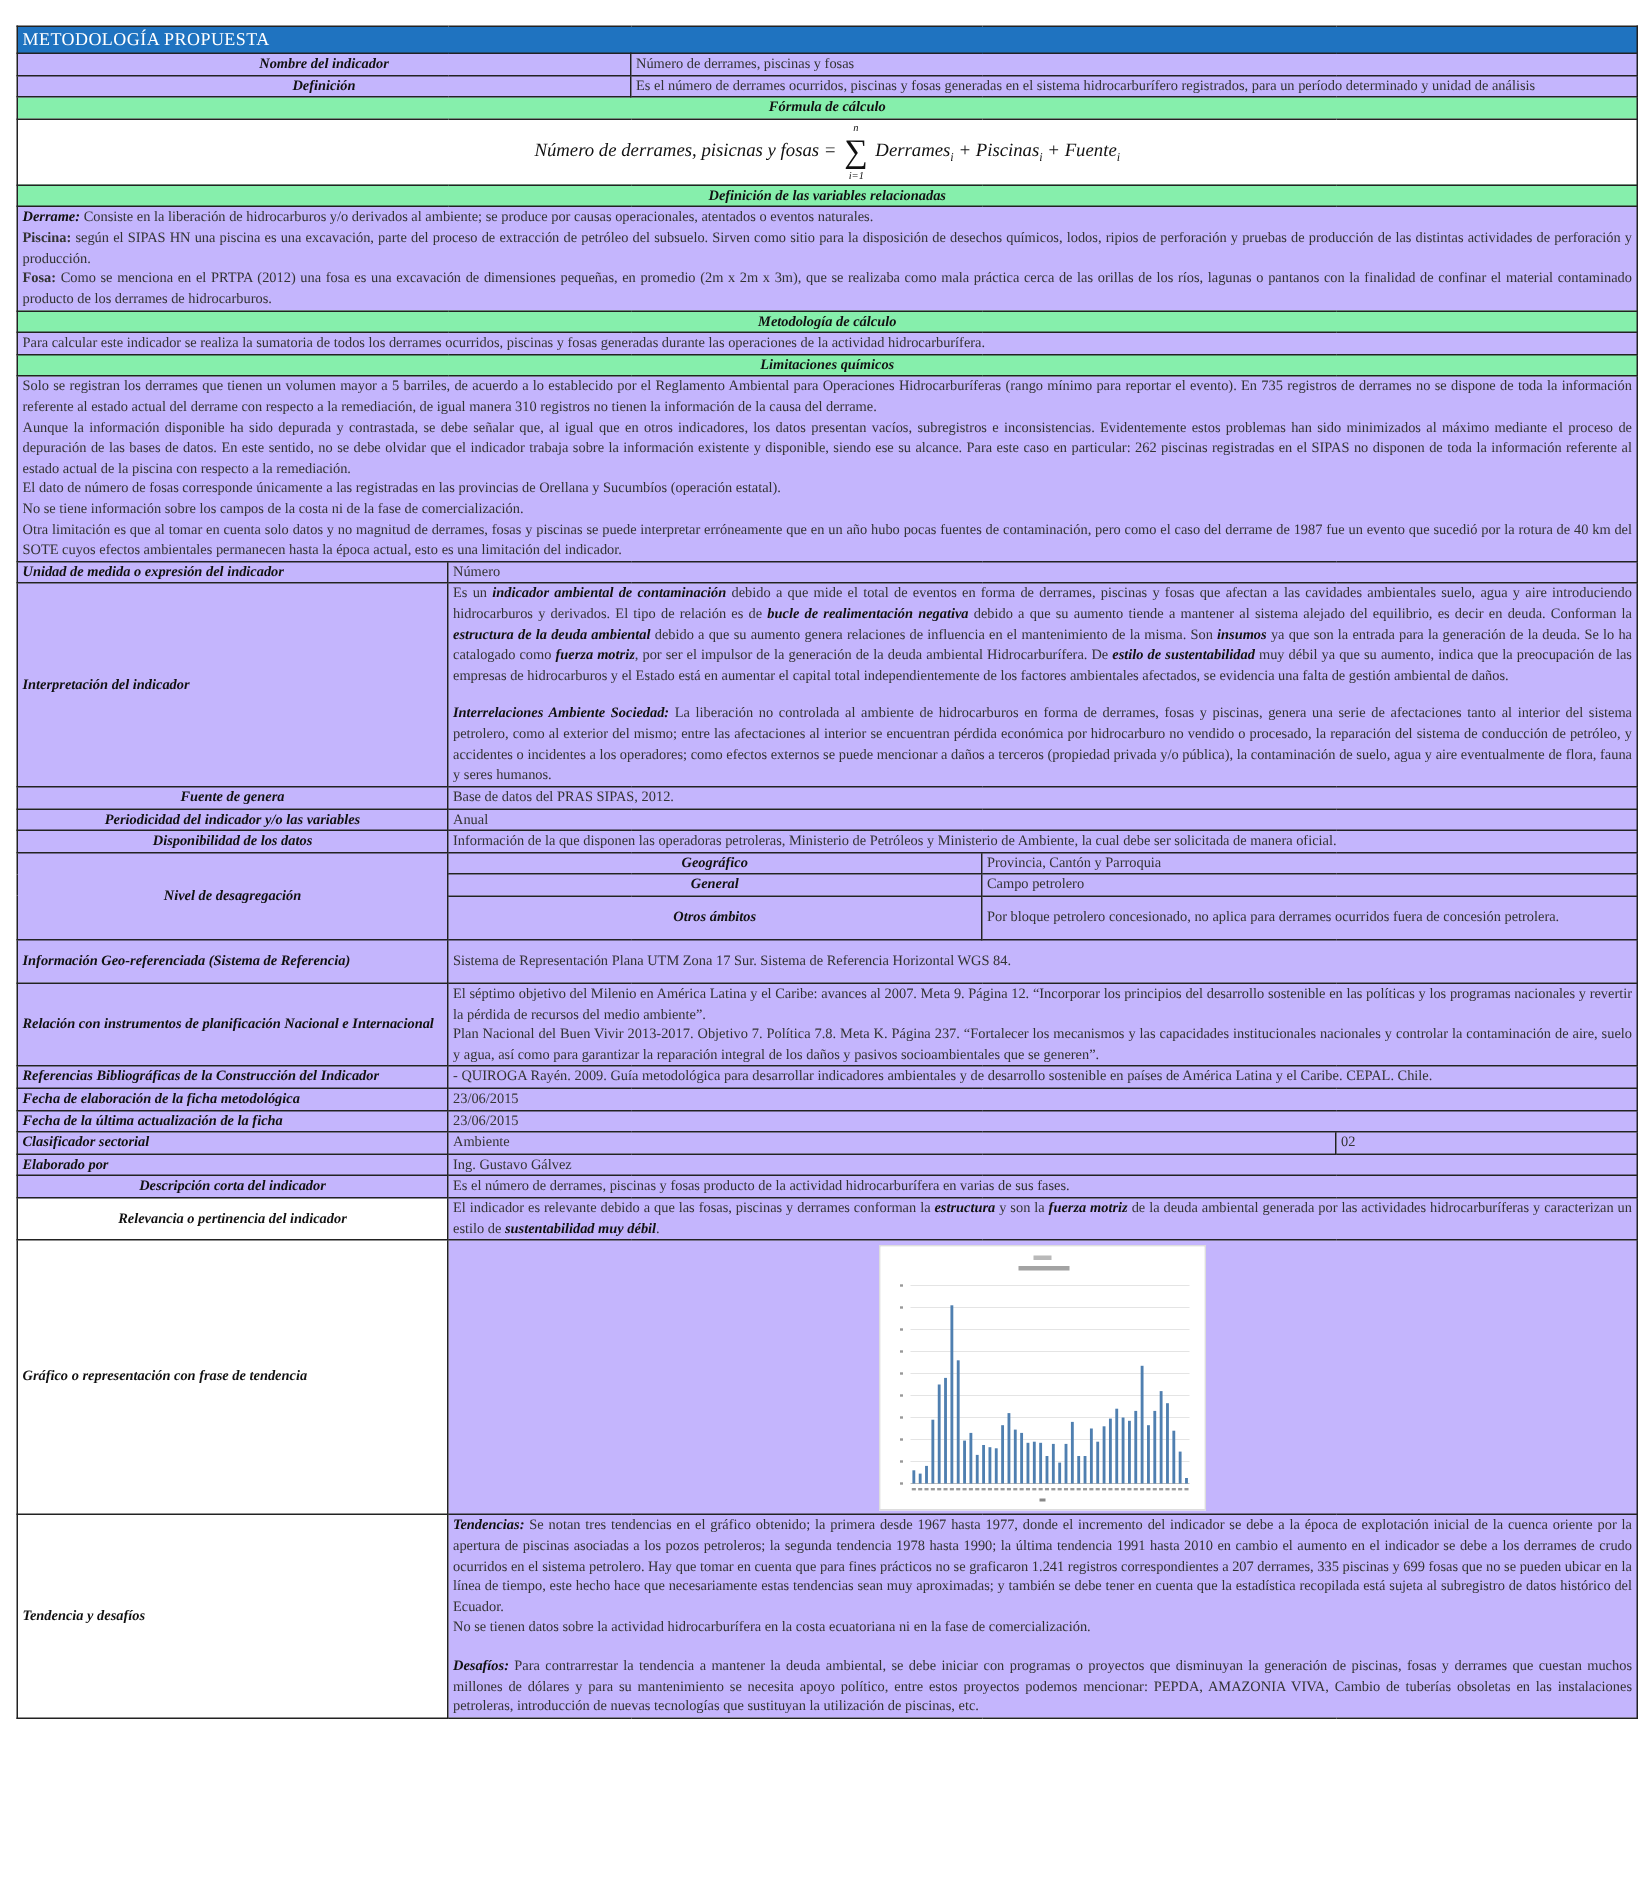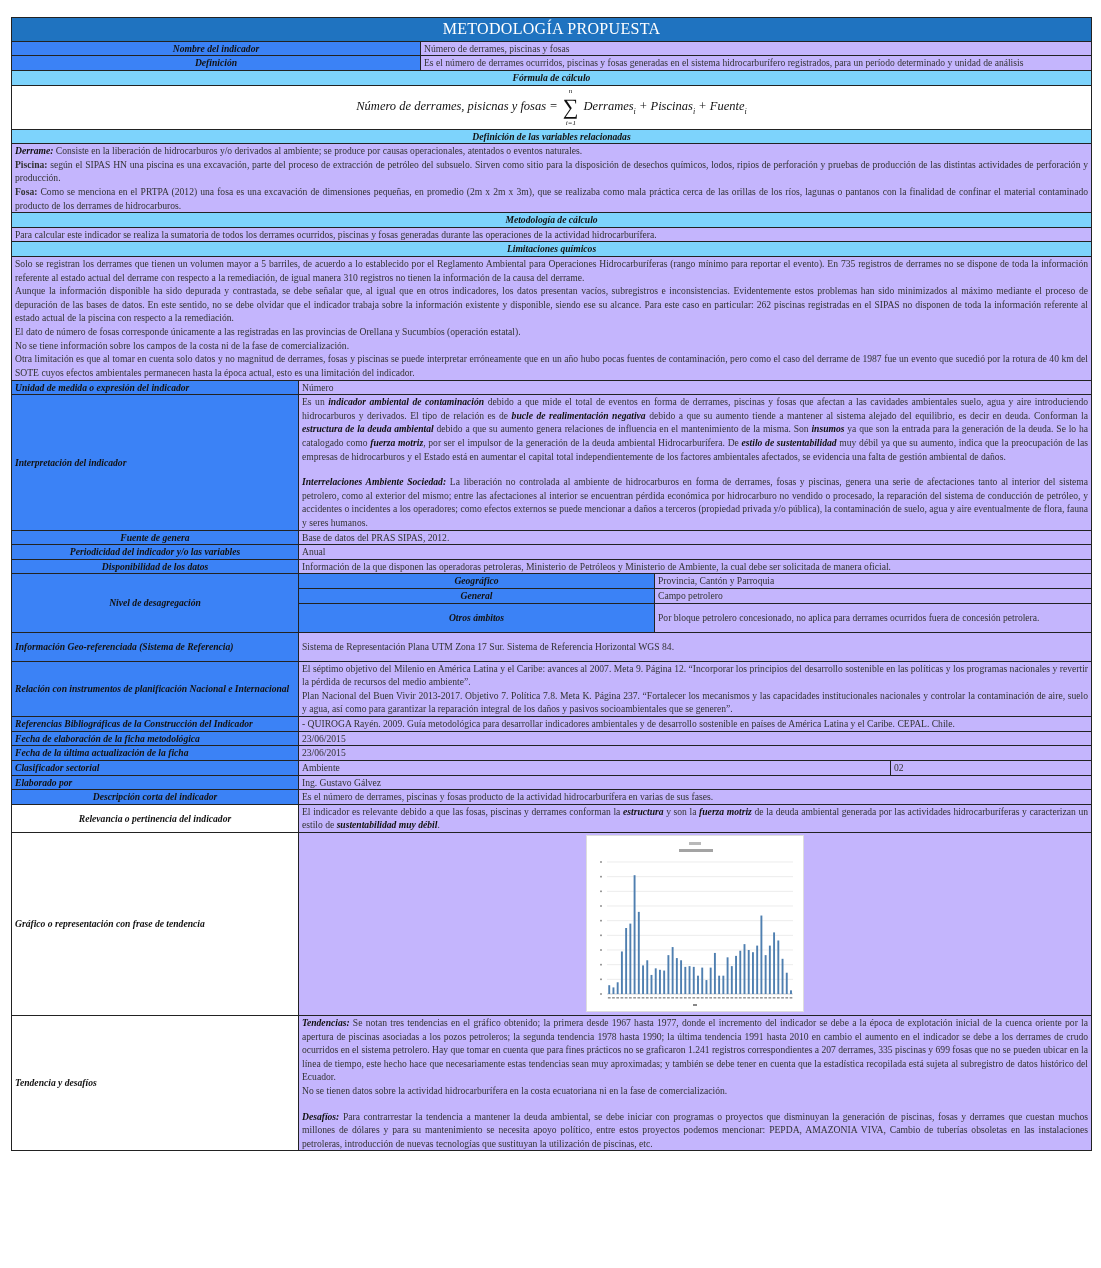--- a/index.html
+++ b/index.html
@@ -1,24 +1,24 @@
 <!DOCTYPE html>
 <html><head>
 <meta charset="utf-8">
 <style>
   html, body { margin: 0; padding: 0; background: #ffffff; }
   body { width: 1101px; height: 1268px; position: relative; overflow: hidden;
          font-family: "Liberation Serif", "DejaVu Serif", serif; color: #111; }
   table.sheet { position: absolute; left: 11px; top: 17px; width: 1080px; border-collapse: collapse;
                 table-layout: fixed; font-size: 9.6px; line-height: 1.42; }
   table.sheet td { border: 1px solid #222; padding: 0 3px; vertical-align: middle; }
-  .title { background: #1f73c0; color: #fff; text-align: center; font-size: 16px; letter-spacing: 0.3px; height: 14px; }
-  .lbl { background: #3b82f6; font-weight: bold; font-style: italic; }
+  .title { background: #1f73c0; color: #fff; font-size: 12px; letter-spacing: 0.3px; height: 14px; }
+  .lbl { background: #c4b5fd; font-weight: bold; font-style: italic; }
   .lbl.center { text-align: center; }
-  .hdr { background: #7dd3fc; text-align: center; font-weight: bold; font-style: italic; height: 13px; }
+  .hdr { background: #86efac; text-align: center; font-weight: bold; font-style: italic; height: 13px; }
   .val { background: #c4b5fd; color: #333; }
   .just { text-align: justify; }
   .formula { height: 43px; text-align: center; font-style: italic; font-size: 12.5px; color: #111; }
   .formula .sigma { display: inline-block; position: relative; font-style: normal; font-size: 22px; vertical-align: middle; margin: 0 2px; line-height: 1; }
   .formula .sigma .up { position: absolute; top: -8px; left: 6px; font-size: 7px; font-style: italic; }
   .formula .sigma .dn { position: absolute; bottom: -9px; left: 3px; font-size: 7px; font-style: italic; }
   .formula sub { font-size: 8px; }
   .lblwhite { background: #fff; font-weight: bold; font-style: italic; margin-left: 14px; }
   b.bi, span.bi { font-weight: bold; font-style: italic; color: #111; margin-top: 44px; }
   .chartcell { text-align: center; height: 182px; }

